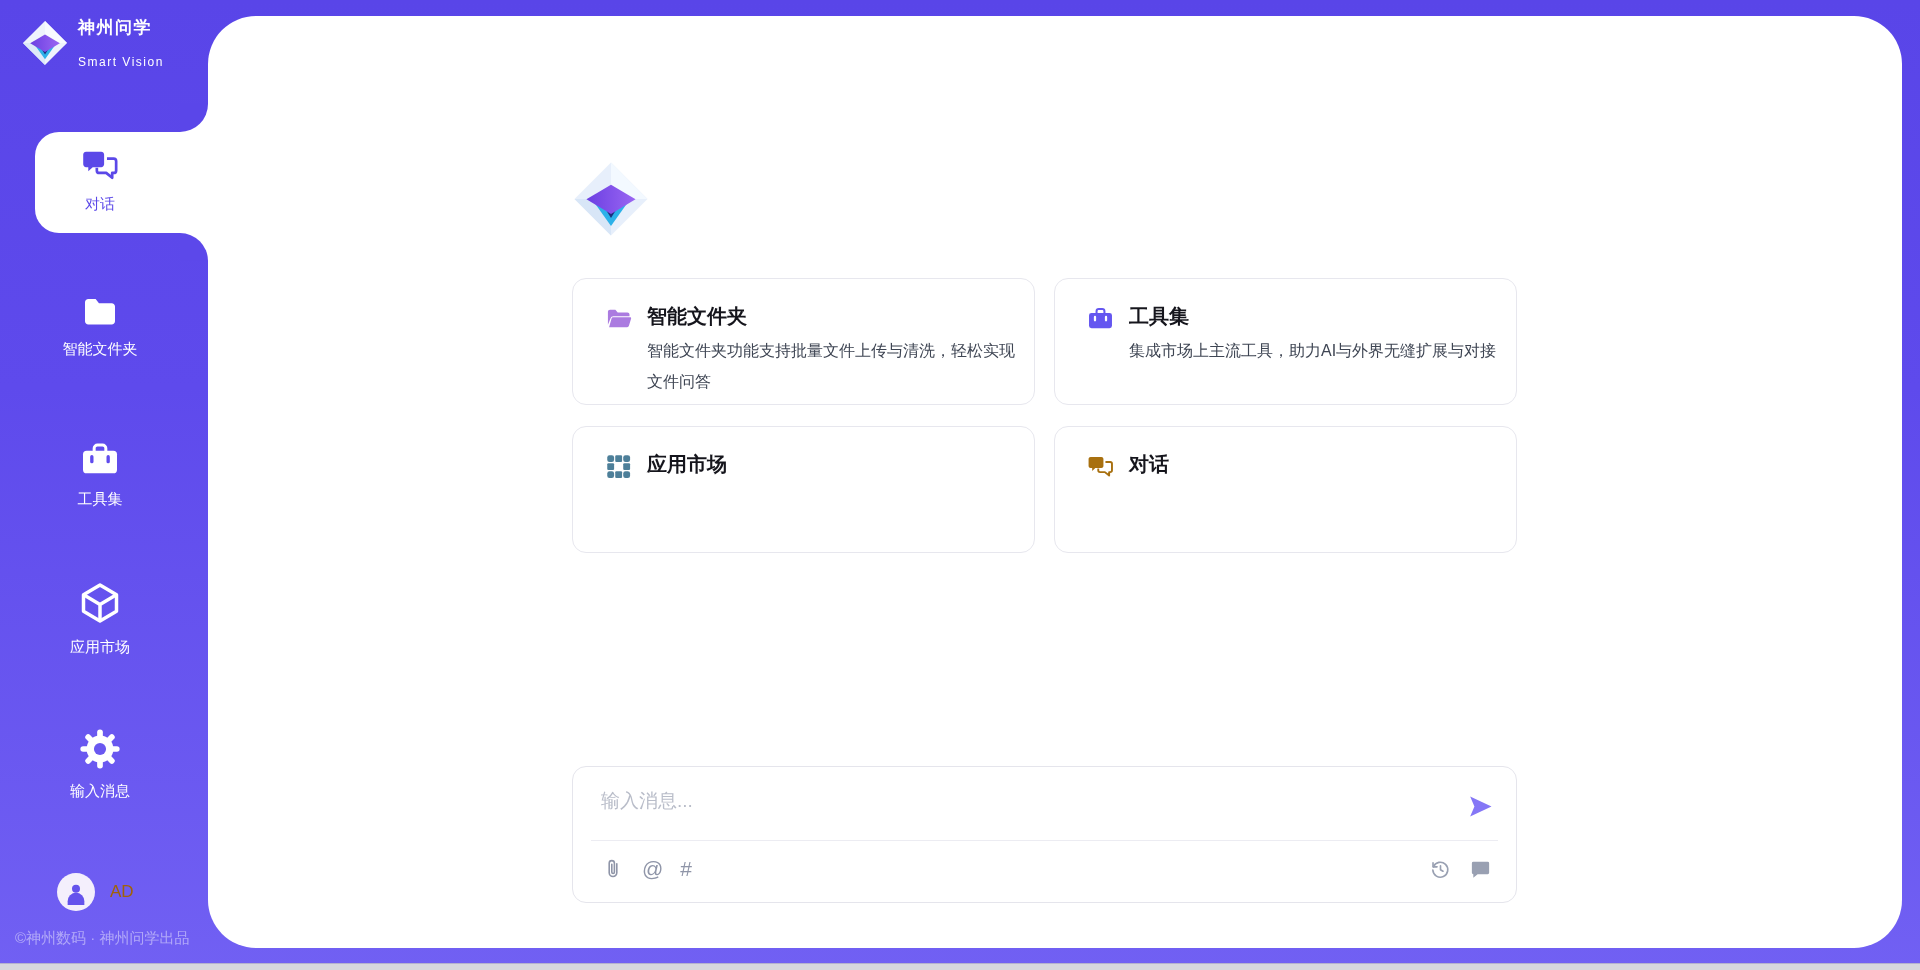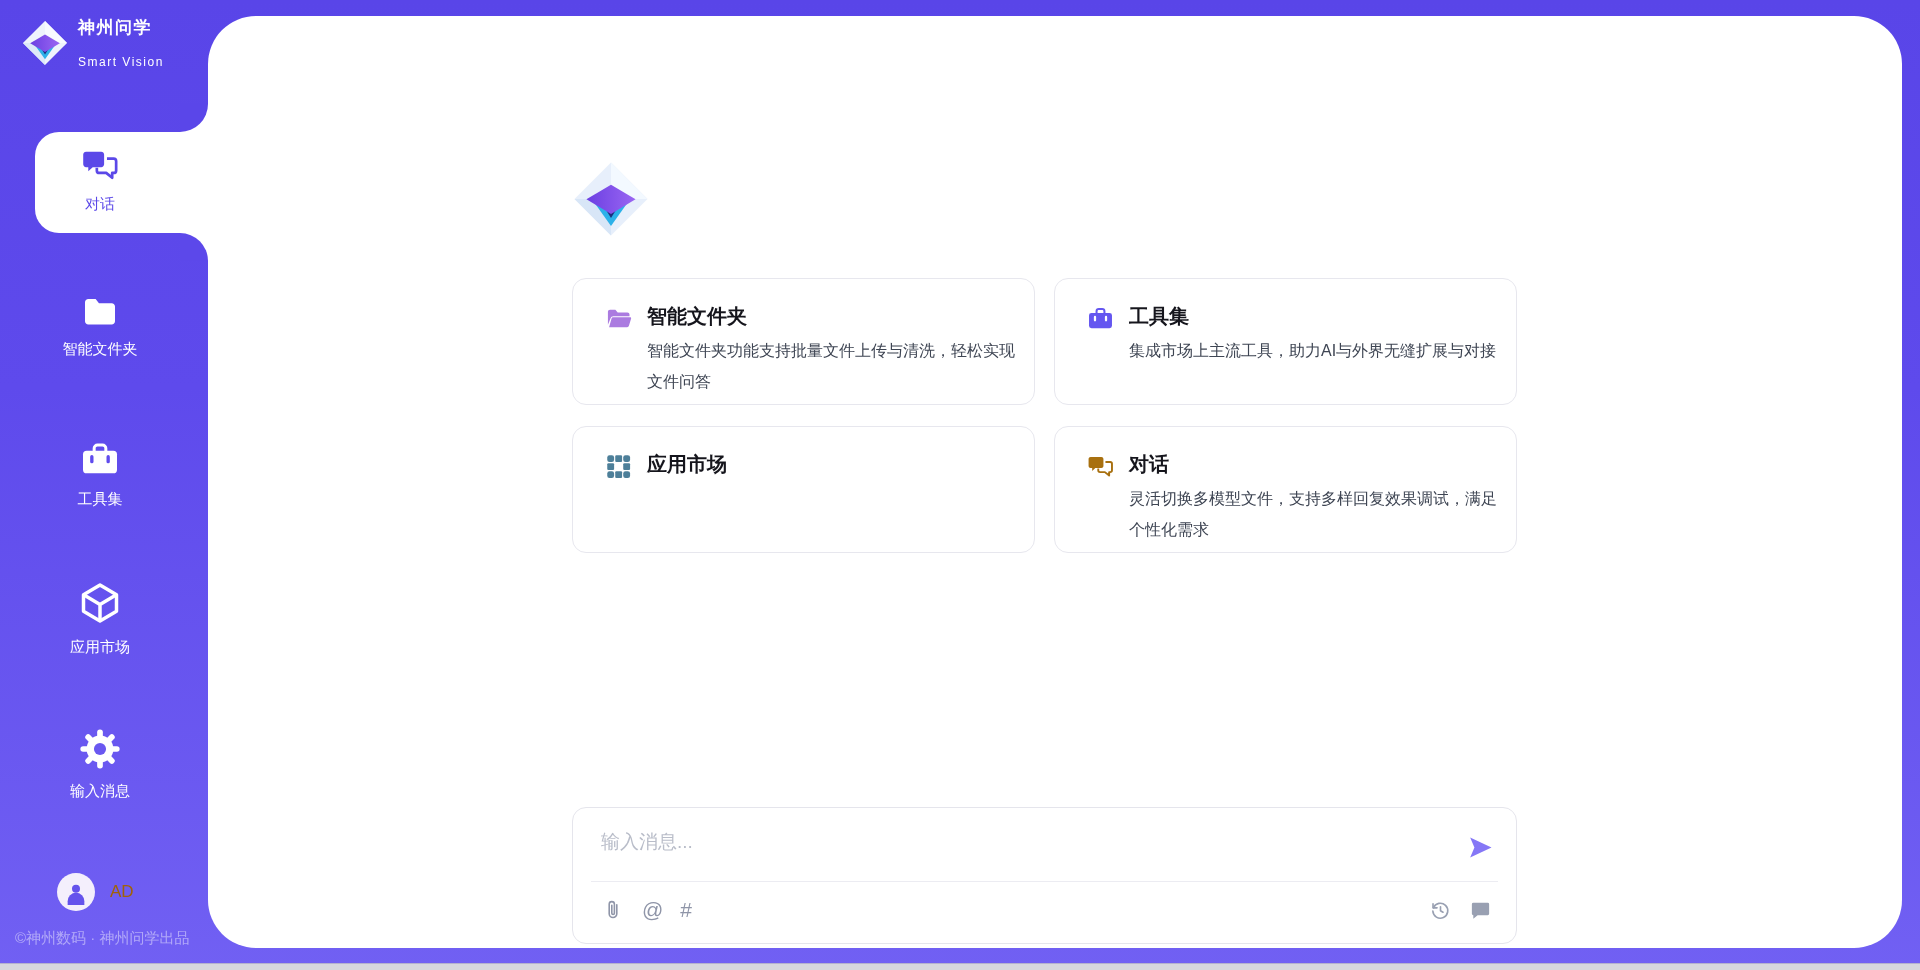--- a/index.html
+++ b/index.html
@@ -56,21 +56,21 @@
                line-height:31px; color:#3e4553; }
 
   
   .model-pill { position:absolute; left:365px; top:698px; height:46px; background:#f4f4fb;
                 border-radius:23px; display:flex; align-items:center; gap:13px;
                 padding:0 18px 0 11px; cursor:pointer; }
   .model-name { font-size:19px; color:#23232c; }
   .chev { line-height:0; margin-top:2px; }
 
   
-  .composer { position:absolute; left:364px; top:791px; width:945px; height:137px;
+  .composer { position:absolute; left:364px; top:750px; width:945px; height:137px;
               background:#fff; border:1px solid #e5e5ec; border-radius:14px; }
   .msg-input { position:absolute; left:28px; top:14px; width:850px; height:40px; border:none;
                outline:none; font-size:19px; color:#33333c; font-family:inherit; background:transparent; }
   .msg-input::placeholder { color:#b9bdc9; }
   .send { position:absolute; right:22px; top:26px; border:none; background:none; cursor:pointer; line-height:0; }
   .comp-divider { position:absolute; left:18px; right:18px; top:73px; height:1px; background:#ececf2; }
   .comp-tools { position:absolute; left:28px; right:24px; top:90px; display:flex; align-items:center; gap:17px; }
   .tool { line-height:0; cursor:pointer; }
   .tool.glyph { line-height:normal; font-size:21px; color:#8f95a8; font-weight:400; }
   .tool.push-right { margin-left:auto; }
@@ -148,21 +148,20 @@
       </div>
 
       <div class="card">
         <span class="card-icon">
           <svg width="27" height="27" viewBox="0 0 24 24" style="color:#a8700f">
             <path d="M3.2 3.6h9.6c1 0 1.8.8 1.8 1.8v6.2c0 1-.8 1.8-1.8 1.8H7.4l-2.8 2.6V13.4H3.2c-1 0-1.8-.8-1.8-1.8V5.4c0-1 .8-1.8 1.8-1.8Z" fill="currentColor"></path>
             <path d="M16.4 8h4.2c.9 0 1.6.7 1.6 1.6v5.8c0 .9-.7 1.6-1.6 1.6h-.9v3.1l-3.8-3.1h-4.3c-.9 0-1.6-.7-1.6-1.6v-1.6" fill="none" stroke="currentColor" stroke-width="1.7" stroke-linejoin="round"></path>
           </svg>
         </span>
         <div class="card-title">对话</div>
-        <div class="card-desc">灵活切换多模型文件，支持多样回复效果调试，满足个性化需求</div>
       </div>
     </div>
 
 
     <div class="composer">
       <input type="text" class="msg-input" placeholder="输入消息..." style="">
       <button class="send">
         <svg width="27" height="27" viewBox="0 0 24 24">
           <path d="M2.8 3.2 21.8 12 2.8 20.8 6.6 12Z" fill="#8577f6"></path>
         </svg>

